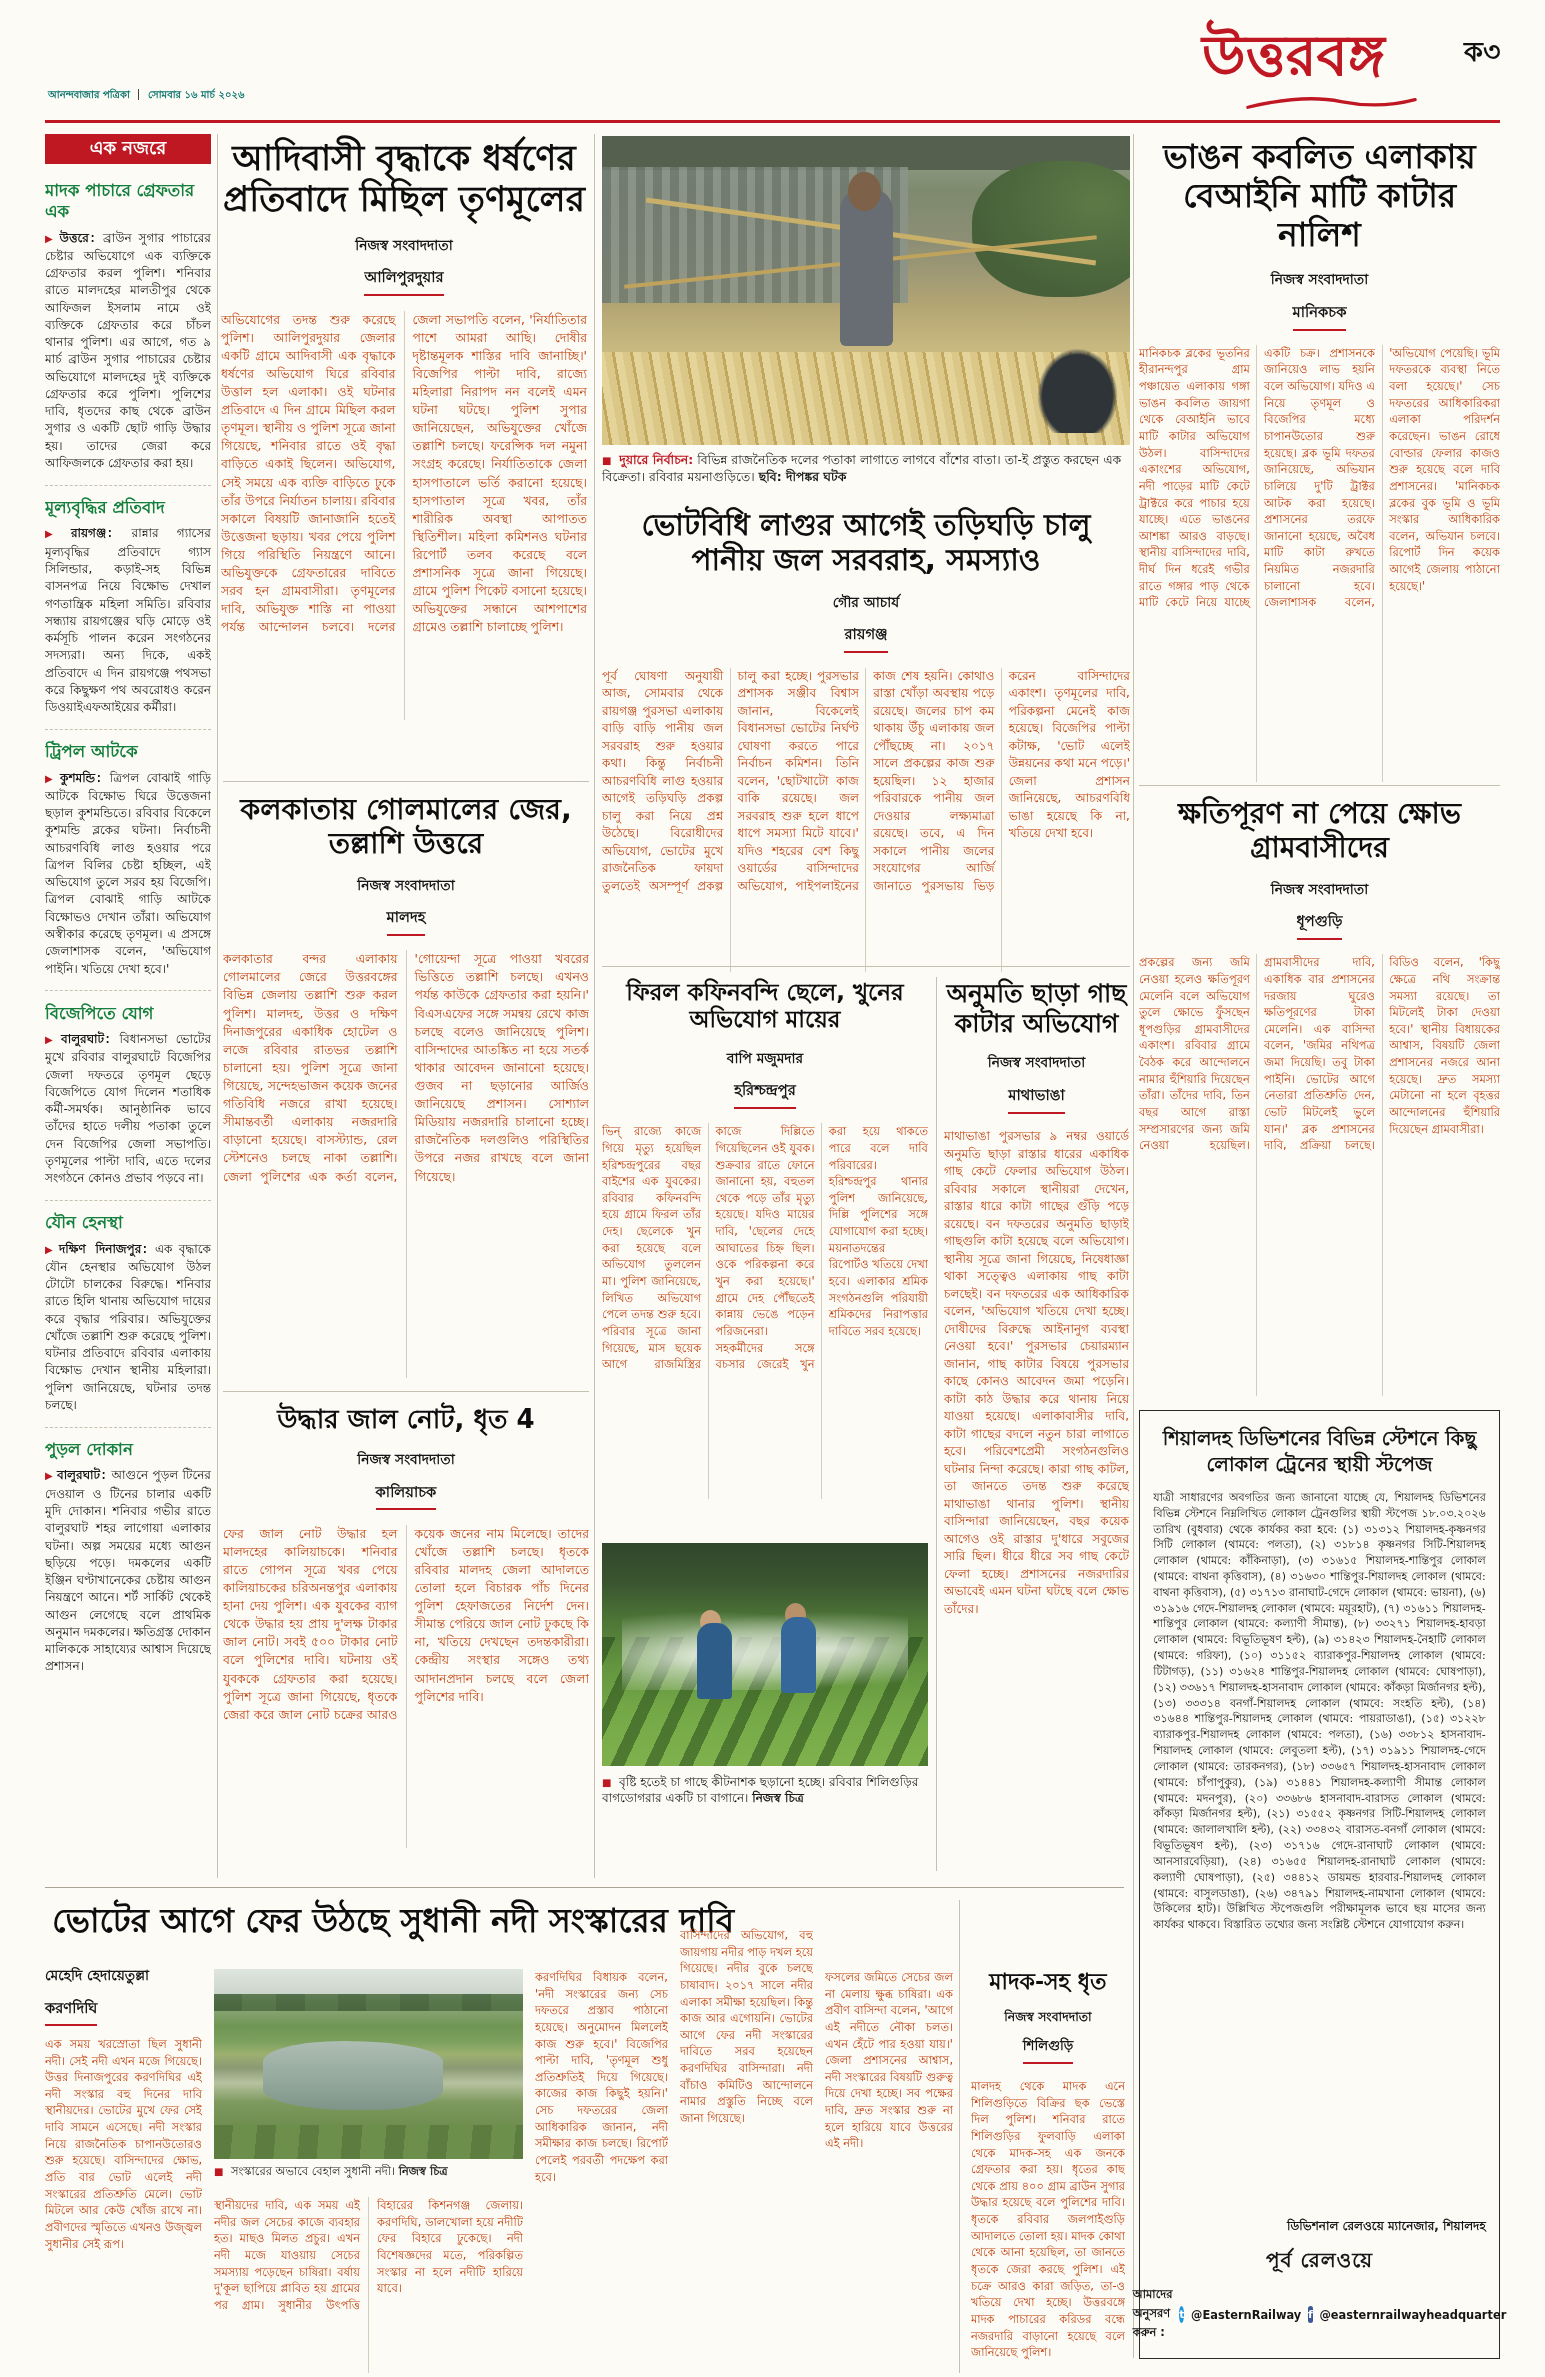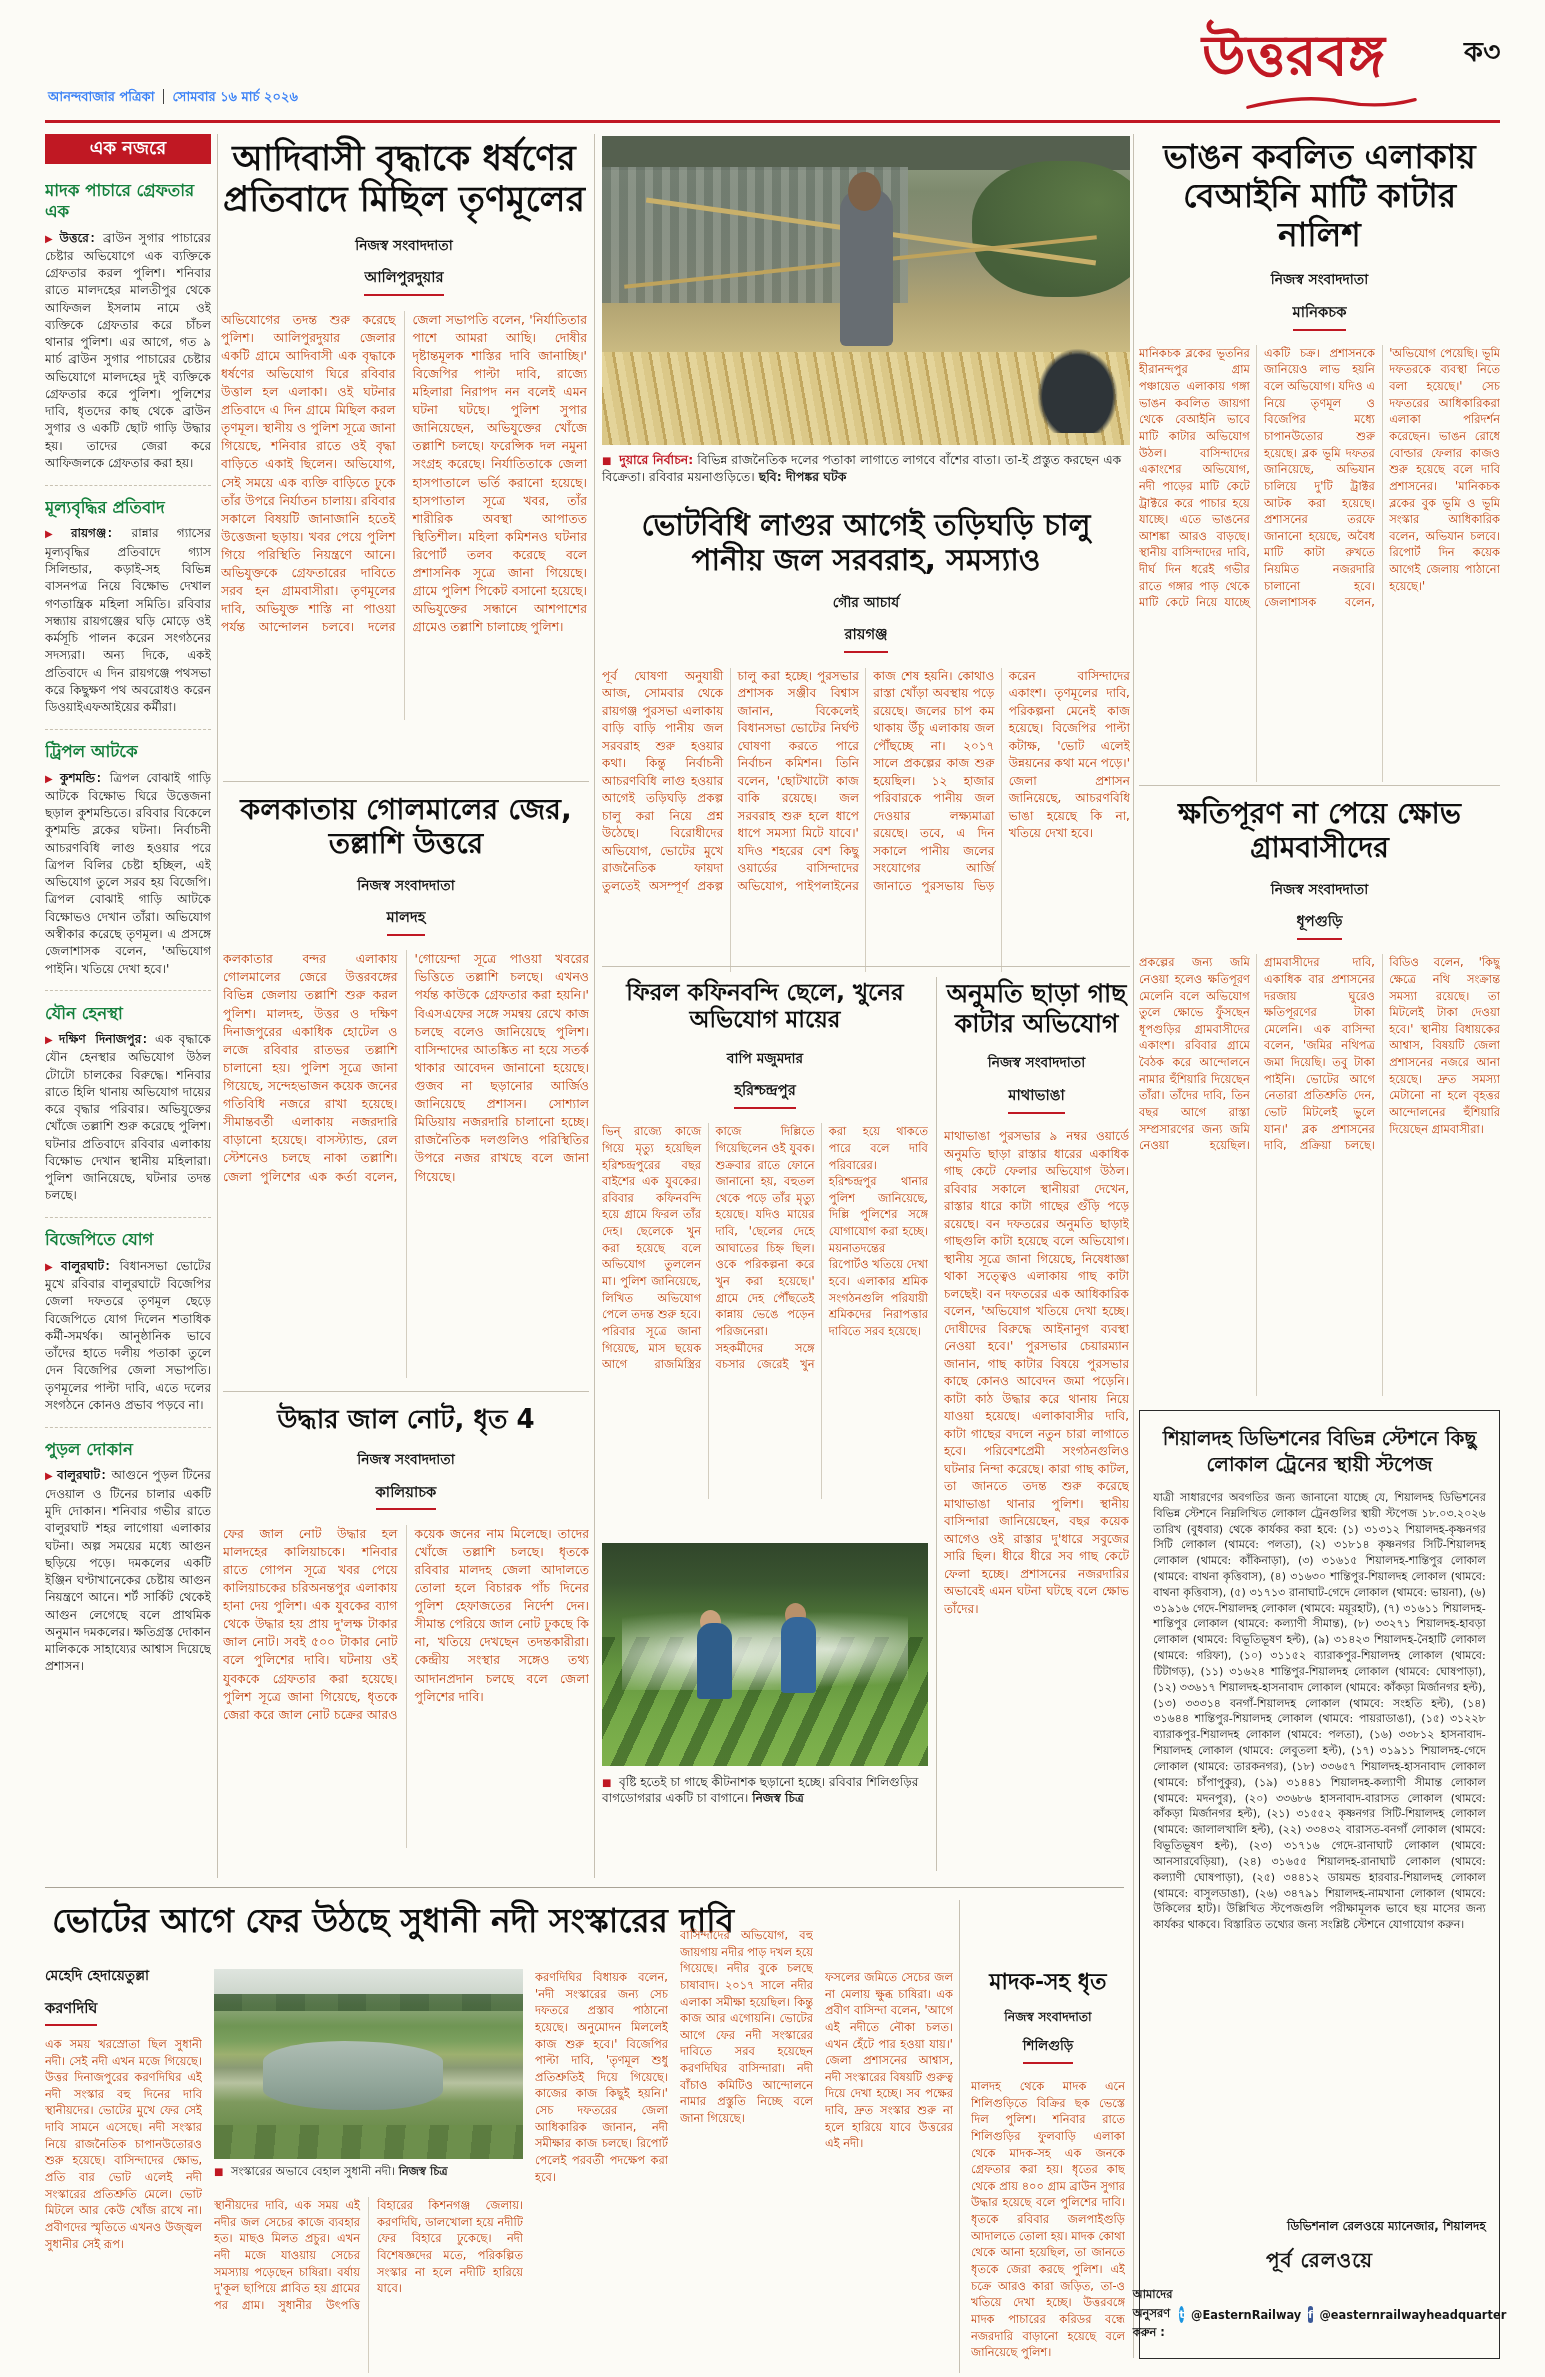--- a/index.html
+++ b/index.html
@@ -3,21 +3,21 @@
 <meta charset="utf-8">
 <style>
   html,body{margin:0;padding:0;background:#e8e4da;}
   #paper{
     position:relative;width:1545px;height:2389px;margin:0 auto;
     background:#fcfbf6;color:#161616;
     font-family:"DejaVu Sans","Liberation Sans",sans-serif;
     overflow:hidden;
   }
   
-  .hdr-left{position:absolute;left:48px;top:87px;font-size:13px;font-weight:700;color:#3b82f6;}
+  .hdr-left{position:absolute;left:48px;top:87px;font-size:10px;font-weight:700;color:#0f766e;}
   .hdr-left .sep{border-left:1.4px solid #444;margin-left:8.6px;padding-left:8.6px;font-weight:600;}
   .masthead{position:absolute;left:1113px;top:27.6px;width:361px;text-align:center;
     font-size:56px;font-weight:800;color:#c01823;line-height:1;}
   .flourish{position:absolute;left:1246px;top:93px;width:171px;height:19px;}
   .pageno{position:absolute;left:1464px;top:31px;font-size:27px;font-weight:800;color:#111;}
   .hdr-rule{position:absolute;left:45px;top:120px;width:1455px;height:2.9px;background:#c01823;}
   
   .vrule{position:absolute;width:1px;background:#c6c0b2;}
   .hrule{position:absolute;height:1px;background:#c6c0b2;}
   
@@ -117,26 +117,26 @@
     </article>
     <article class="brief">
       <h3>মূল্যবৃদ্ধির প্রতিবাদ</h3>
       <p><span class="arr">▶</span><span class="plcb">রায়গঞ্জ:</span> <span>রান্নার গ্যাসের মূল্যবৃদ্ধির প্রতিবাদে গ্যাস সিলিন্ডার, কড়াই-সহ বিভিন্ন বাসনপত্র নিয়ে বিক্ষোভ দেখাল গণতান্ত্রিক মহিলা সমিতি। রবিবার সন্ধ্যায় রায়গঞ্জের ঘড়ি মোড়ে ওই কর্মসূচি পালন করেন সংগঠনের সদস্যরা। অন্য দিকে, একই প্রতিবাদে এ দিন রায়গঞ্জে পথসভা করে কিছুক্ষণ পথ অবরোধও করেন ডিওয়াইএফআইয়ের কর্মীরা।</span></p>
     </article>
     <article class="brief">
       <h3>ট্রিপল আটকে</h3>
       <p><span class="arr">▶</span><span class="plcb">কুশমন্ডি:</span> <span>ত্রিপল বোঝাই গাড়ি আটকে বিক্ষোভ ঘিরে উত্তেজনা ছড়াল কুশমন্ডিতে। রবিবার বিকেলে কুশমন্ডি ব্লকের ঘটনা। নির্বাচনী আচরণবিধি লাগু হওয়ার পরে ত্রিপল বিলির চেষ্টা হচ্ছিল, এই অভিযোগ তুলে সরব হয় বিজেপি। ত্রিপল বোঝাই গাড়ি আটকে বিক্ষোভও দেখান তাঁরা। অভিযোগ অস্বীকার করেছে তৃণমূল। এ প্রসঙ্গে জেলাশাসক বলেন, 'অভিযোগ পাইনি। খতিয়ে দেখা হবে।'</span></p>
     </article>
     <article class="brief">
+      <h3>বিজেপিতে যোগ</h3>
+      <p><span class="arr">▶</span><span class="plcb">বালুরঘাট:</span> <span>বিধানসভা ভোটের মুখে রবিবার বালুরঘাটে বিজেপির জেলা দফতরে তৃণমূল ছেড়ে বিজেপিতে যোগ দিলেন শতাধিক কর্মী-সমর্থক। আনুষ্ঠানিক ভাবে তাঁদের হাতে দলীয় পতাকা তুলে দেন বিজেপির জেলা সভাপতি। তৃণমূলের পাল্টা দাবি, এতে দলের সংগঠনে কোনও প্রভাব পড়বে না।</span></p>
+    </article>
+    <article class="brief">
       <h3>যৌন হেনস্থা</h3>
       <p><span class="arr">▶</span><span class="plcb">দক্ষিণ দিনাজপুর:</span> <span>এক বৃদ্ধাকে যৌন হেনস্থার অভিযোগ উঠল টোটো চালকের বিরুদ্ধে। শনিবার রাতে হিলি থানায় অভিযোগ দায়ের করে বৃদ্ধার পরিবার। অভিযুক্তের খোঁজে তল্লাশি শুরু করেছে পুলিশ। ঘটনার প্রতিবাদে রবিবার এলাকায় বিক্ষোভ দেখান স্থানীয় মহিলারা। পুলিশ জানিয়েছে, ঘটনার তদন্ত চলছে।</span></p>
-    </article>
-    <article class="brief">
-      <h3>বিজেপিতে যোগ</h3>
-      <p><span class="arr">▶</span><span class="plcb">বালুরঘাট:</span> <span>বিধানসভা ভোটের মুখে রবিবার বালুরঘাটে বিজেপির জেলা দফতরে তৃণমূল ছেড়ে বিজেপিতে যোগ দিলেন শতাধিক কর্মী-সমর্থক। আনুষ্ঠানিক ভাবে তাঁদের হাতে দলীয় পতাকা তুলে দেন বিজেপির জেলা সভাপতি। তৃণমূলের পাল্টা দাবি, এতে দলের সংগঠনে কোনও প্রভাব পড়বে না।</span></p>
     </article>
     <article class="brief" style="border-bottom:none;">
       <h3>পুড়ল দোকান</h3>
       <p><span class="arr">▶</span><span class="plcb">বালুরঘাট:</span> <span>আগুনে পুড়ল টিনের দেওয়াল ও টিনের চালার একটি মুদি দোকান। শনিবার গভীর রাতে বালুরঘাট শহর লাগোয়া এলাকার ঘটনা। অল্প সময়ের মধ্যে আগুন ছড়িয়ে পড়ে। দমকলের একটি ইঞ্জিন ঘণ্টাখানেকের চেষ্টায় আগুন নিয়ন্ত্রণে আনে। শর্ট সার্কিট থেকেই আগুন লেগেছে বলে প্রাথমিক অনুমান দমকলের। ক্ষতিগ্রস্ত দোকান মালিককে সাহায্যের আশ্বাস দিয়েছে প্রশাসন।</span></p>
     </article>
   </div>
 
   <section class="art" style="left:221px;top:138px;width:366px;">
     <h2 class="hl" style="font-size:35px;">আদিবাসী বৃদ্ধাকে ধর্ষণের প্রতিবাদে মিছিল তৃণমূলের</h2>
     <div class="byl">

